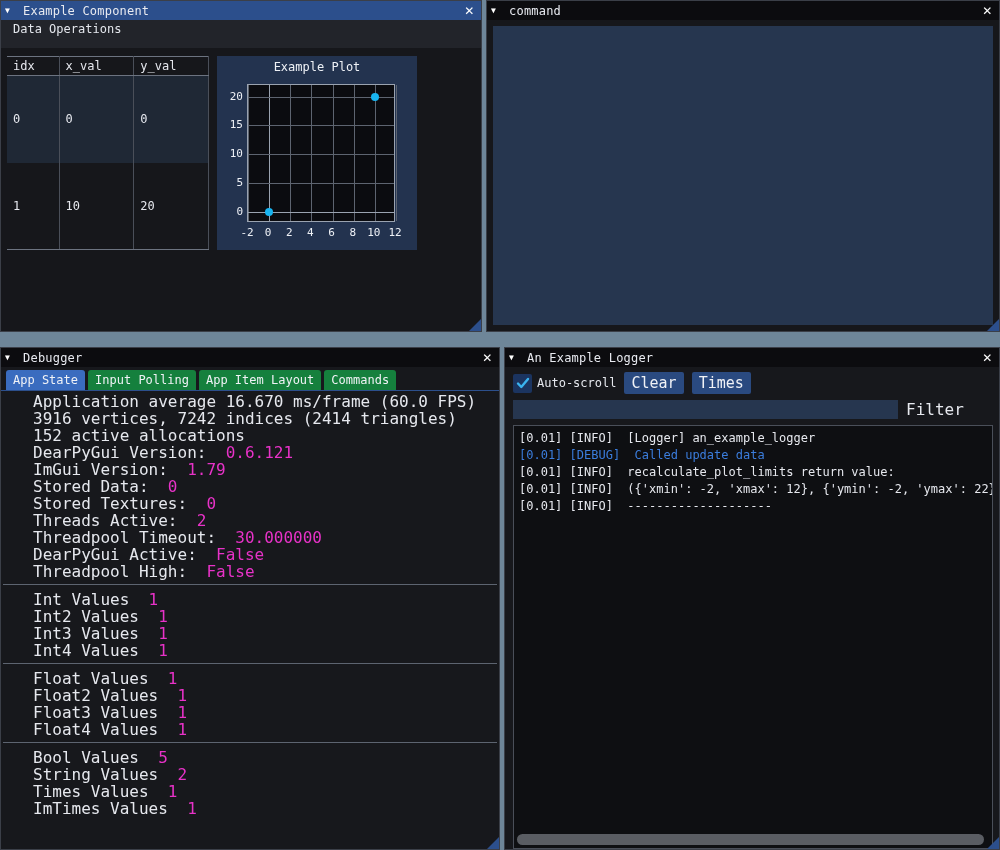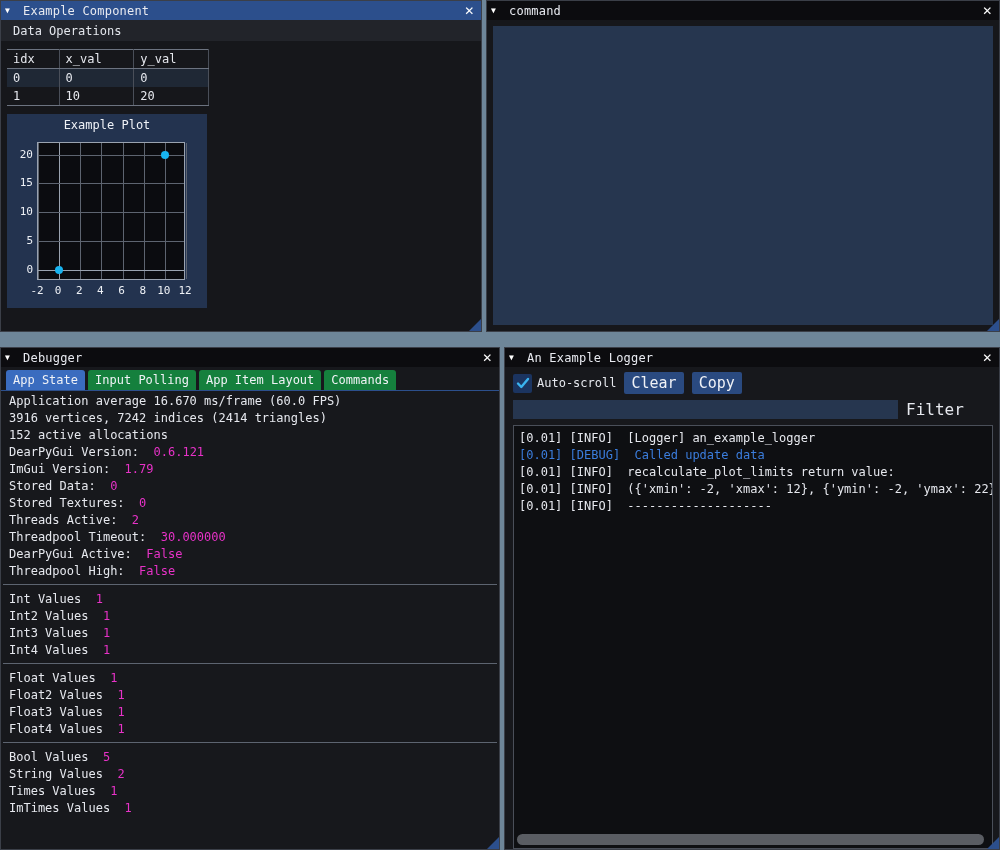--- a/index.html
+++ b/index.html
@@ -31,27 +31,27 @@
   .grip {
     position: absolute; right: 0; bottom: 0; width: 14px; height: 14px;
     overflow: hidden; cursor: nwse-resize;
   }
   .grip::after {
     content: ""; position: absolute; right: -1px; bottom: -1px;
     border-left: 14px solid transparent; border-bottom: 14px solid #2c4f8c;
   }
 
   
-  .menubar { height: 21px; background: #22242a; display: flex; align-items: center; padding-left: 6px; }
+  .menubar { height: 28px; background: #22242a; display: flex; align-items: flex-start; padding-left: 6px; }
   .menu-item { color: #e3e6ec; font-size: 12px; padding: 2px 6px; cursor: pointer; border-radius: 2px; }
 
   
   #win-example { left: 0; top: 0; width: 482px; height: 332px; }
   #win-example .win-body { background: #16171b; }
-  .ec-inner { display: flex; padding: 8px 6px 0 6px; gap: 8px; flex-direction: column; }
+  .ec-inner { display: flex; padding: 8px 6px 0 6px; gap: 8px; }
 
   table.dataops { border-collapse: collapse; width: 202px; font-size: 12px; }
   table.dataops th, table.dataops td {
     color: #e6e8ee; font-weight: normal; text-align: left;
     padding: 2px 6px; border-right: 1px solid #4a4f59; height: 17px;
   }
   table.dataops th { border-top: 1px solid #6c7380; border-bottom: 1px solid #6c7380; }
   table.dataops tr.sel td { background: #1f2835; }
   table.dataops tr.last td { border-bottom: 1px solid #6c7380; }
   table.dataops td:last-child, table.dataops th:last-child { border-right: 1px solid #4a4f59; }
@@ -97,21 +97,21 @@
   #win-debugger .win-body { background: #17181c; overflow: hidden; }
   .tabbar { display: flex; align-items: flex-end; gap: 3px; padding: 3px 3px 0 5px;
             border-bottom: 1px solid #2c4f8c; }
   .tab {
     font-size: 12px; color: #f0f2f6; padding: 3px 7px 3px 7px;
     background: #15803d; border-radius: 3px 3px 0 0; cursor: pointer;
     white-space: nowrap;
   }
   .tab.active { background: #3a6cbf; }
   .dbg-list { padding: 2px 6px 0 8px; }
-  .dbg-line { font-size: 12px; color: #e6e8ee; line-height: 17px; white-space: pre; }
+  .dbg-line { font-size: 16px; color: #e6e8ee; line-height: 17px; white-space: pre; margin-left: 24px; }
   .dbg-val { color: #e832c8; }
   .dbg-sep { height: 1px; background: #5d6470; margin: 4px 2px 4px 2px; }
 
   
   #win-logger { left: 504px; top: 347px; width: 496px; height: 503px; }
   #win-logger .win-body { background: #17181c; padding: 5px 6px 6px 8px; }
   .log-toolbar { display: flex; align-items: center; gap: 8px; margin-bottom: 6px; }
   .cbx {
     width: 19px; height: 19px; background: #1b3460; border-radius: 2px;
     display: flex; align-items: center; justify-content: center; cursor: pointer;
@@ -294,21 +294,21 @@
     <div class="win-body">
 
       <div class="log-toolbar">
         <div class="cbx">
           <svg width="14" height="14" viewBox="0 0 14 14">
             <path d="M2 7.5 L5.3 11 L12 3" fill="none" stroke="#3ab4f0" stroke-width="2.4" stroke-linecap="round" stroke-linejoin="round"></path>
           </svg>
         </div>
         <span class="cbx-label">Auto-scroll</span>
         <button class="btn">Clear</button>
-        <button class="btn">Copy</button>
+        <button class="btn">Times</button>
       </div>
 
       <div class="filter-row">
         <input class="filter-input" type="text" placeholder="" style="">
         <span class="filter-label">Filter</span>
       </div>
 
       <div class="log-area">
         <div id="log-lines">
             <div class="log-line">[0.01] [INFO]  [Logger] an_example_logger</div>

